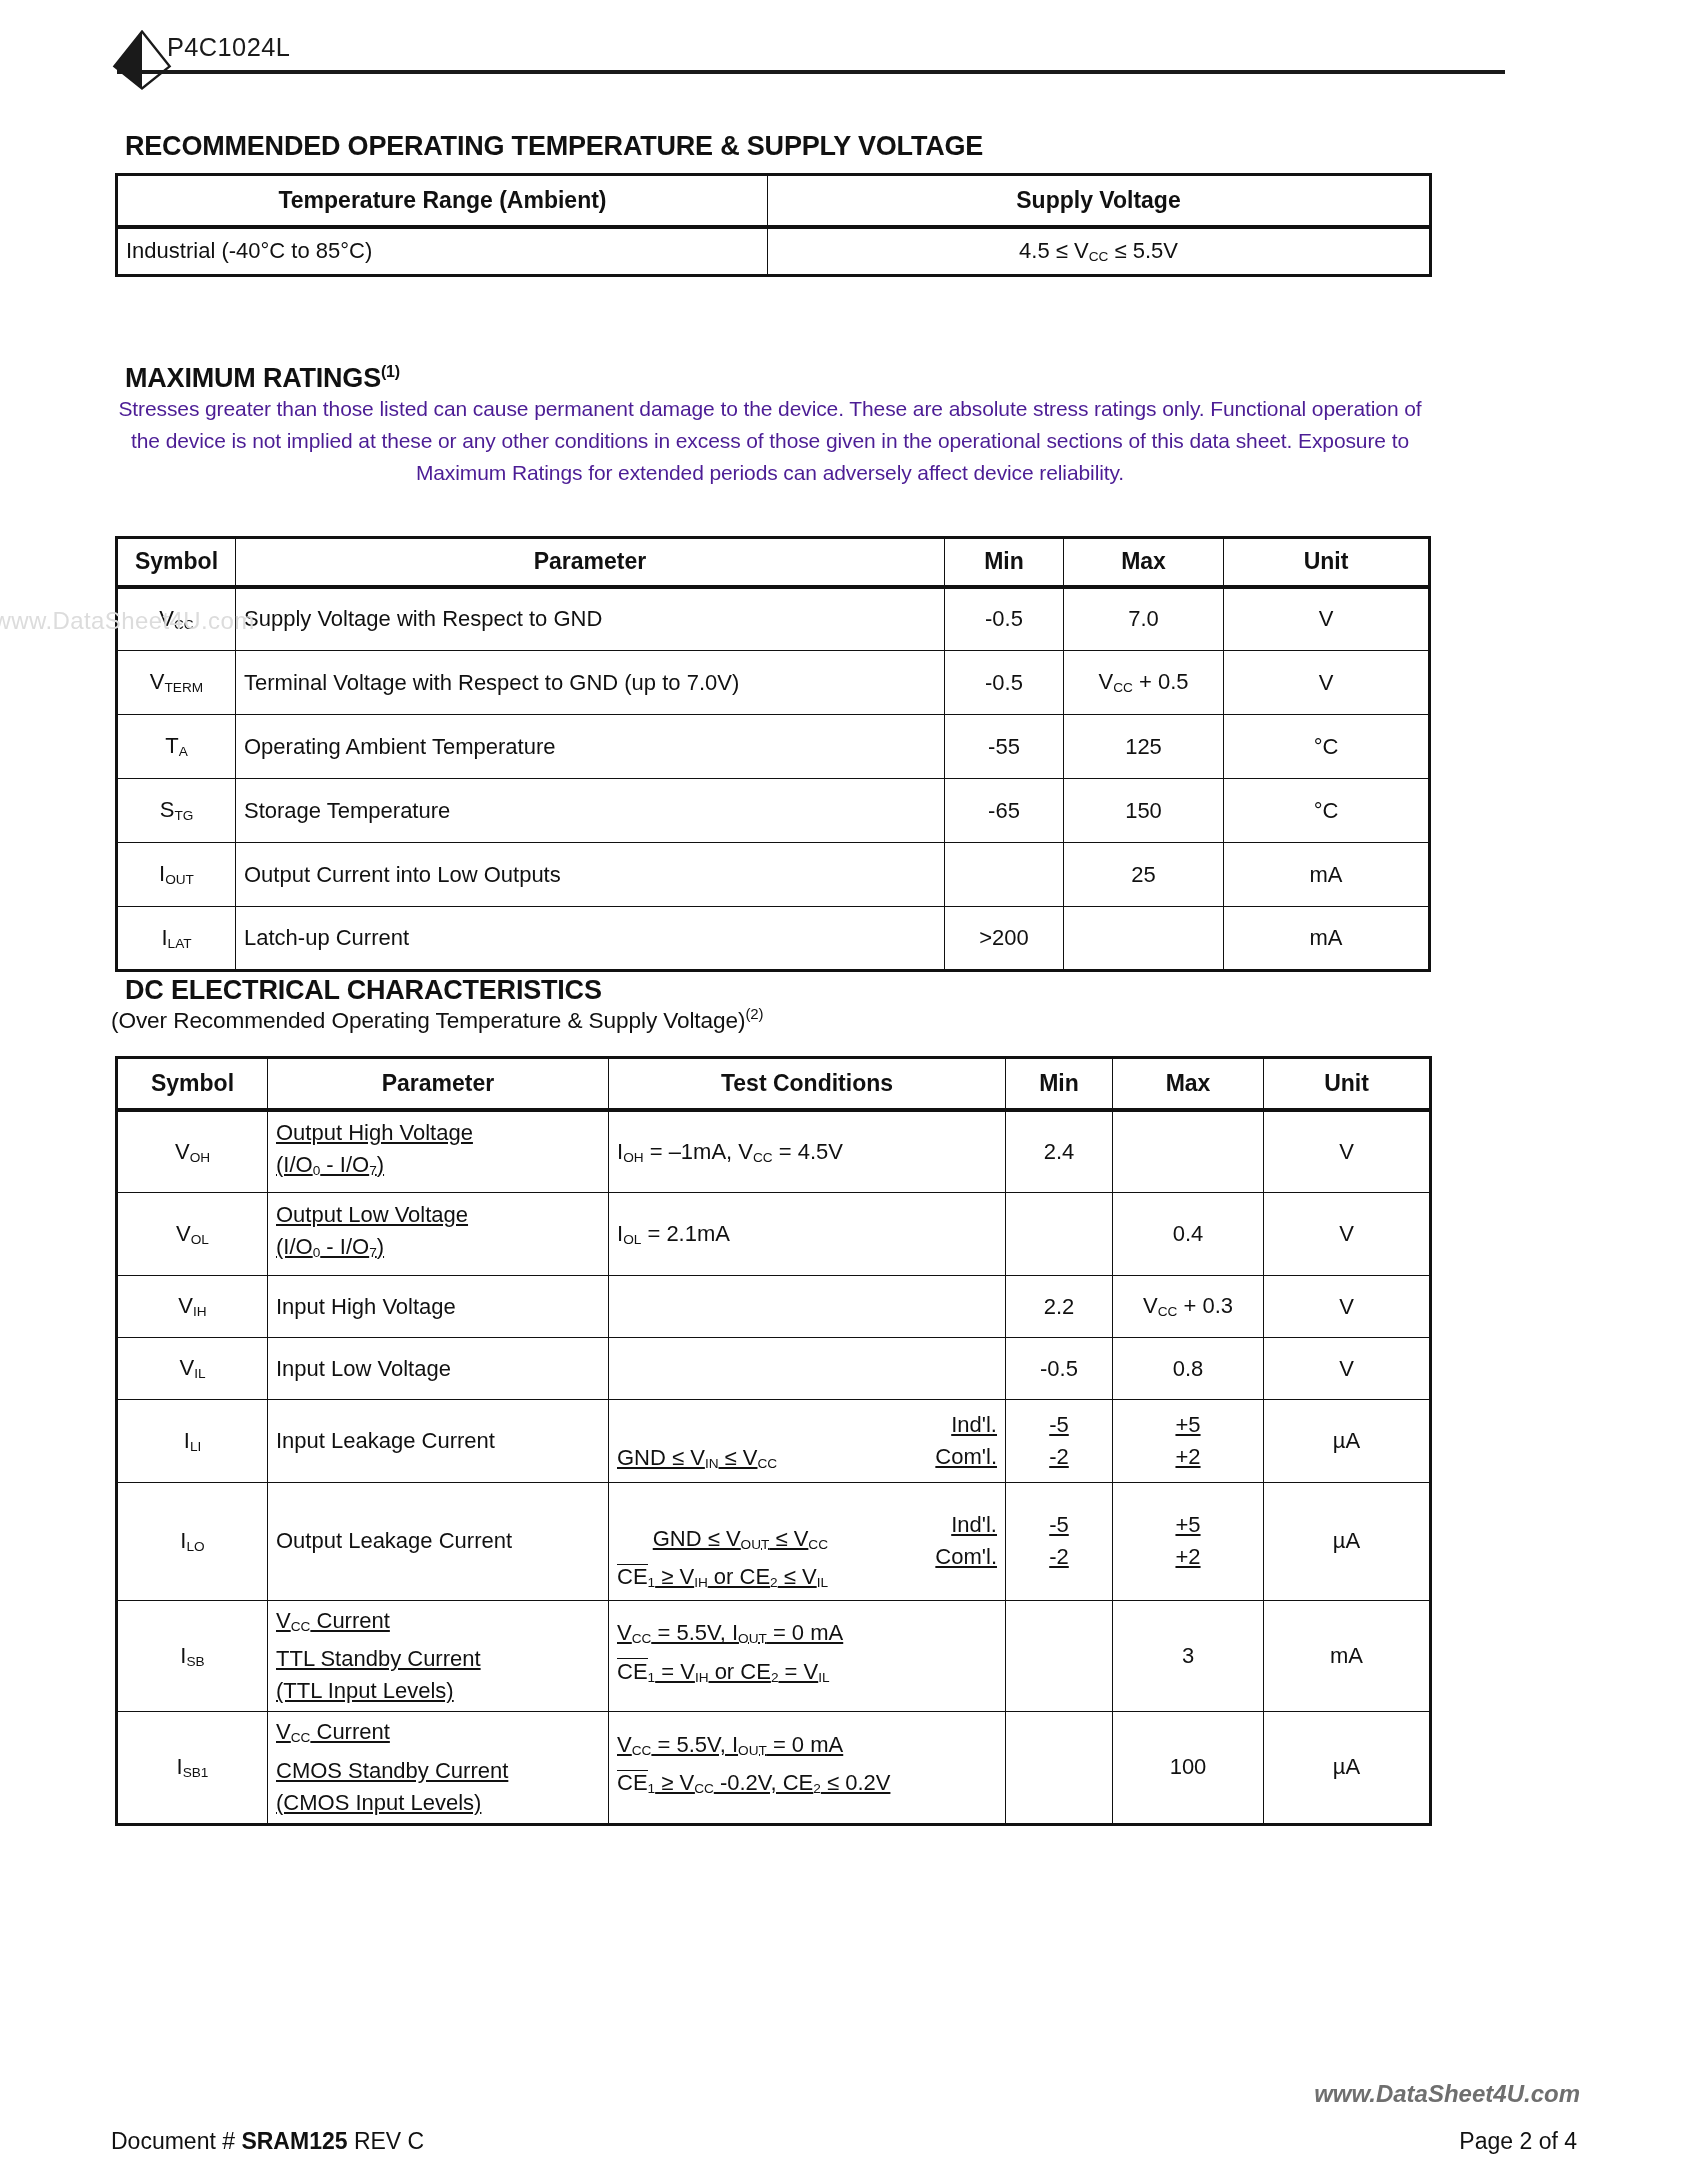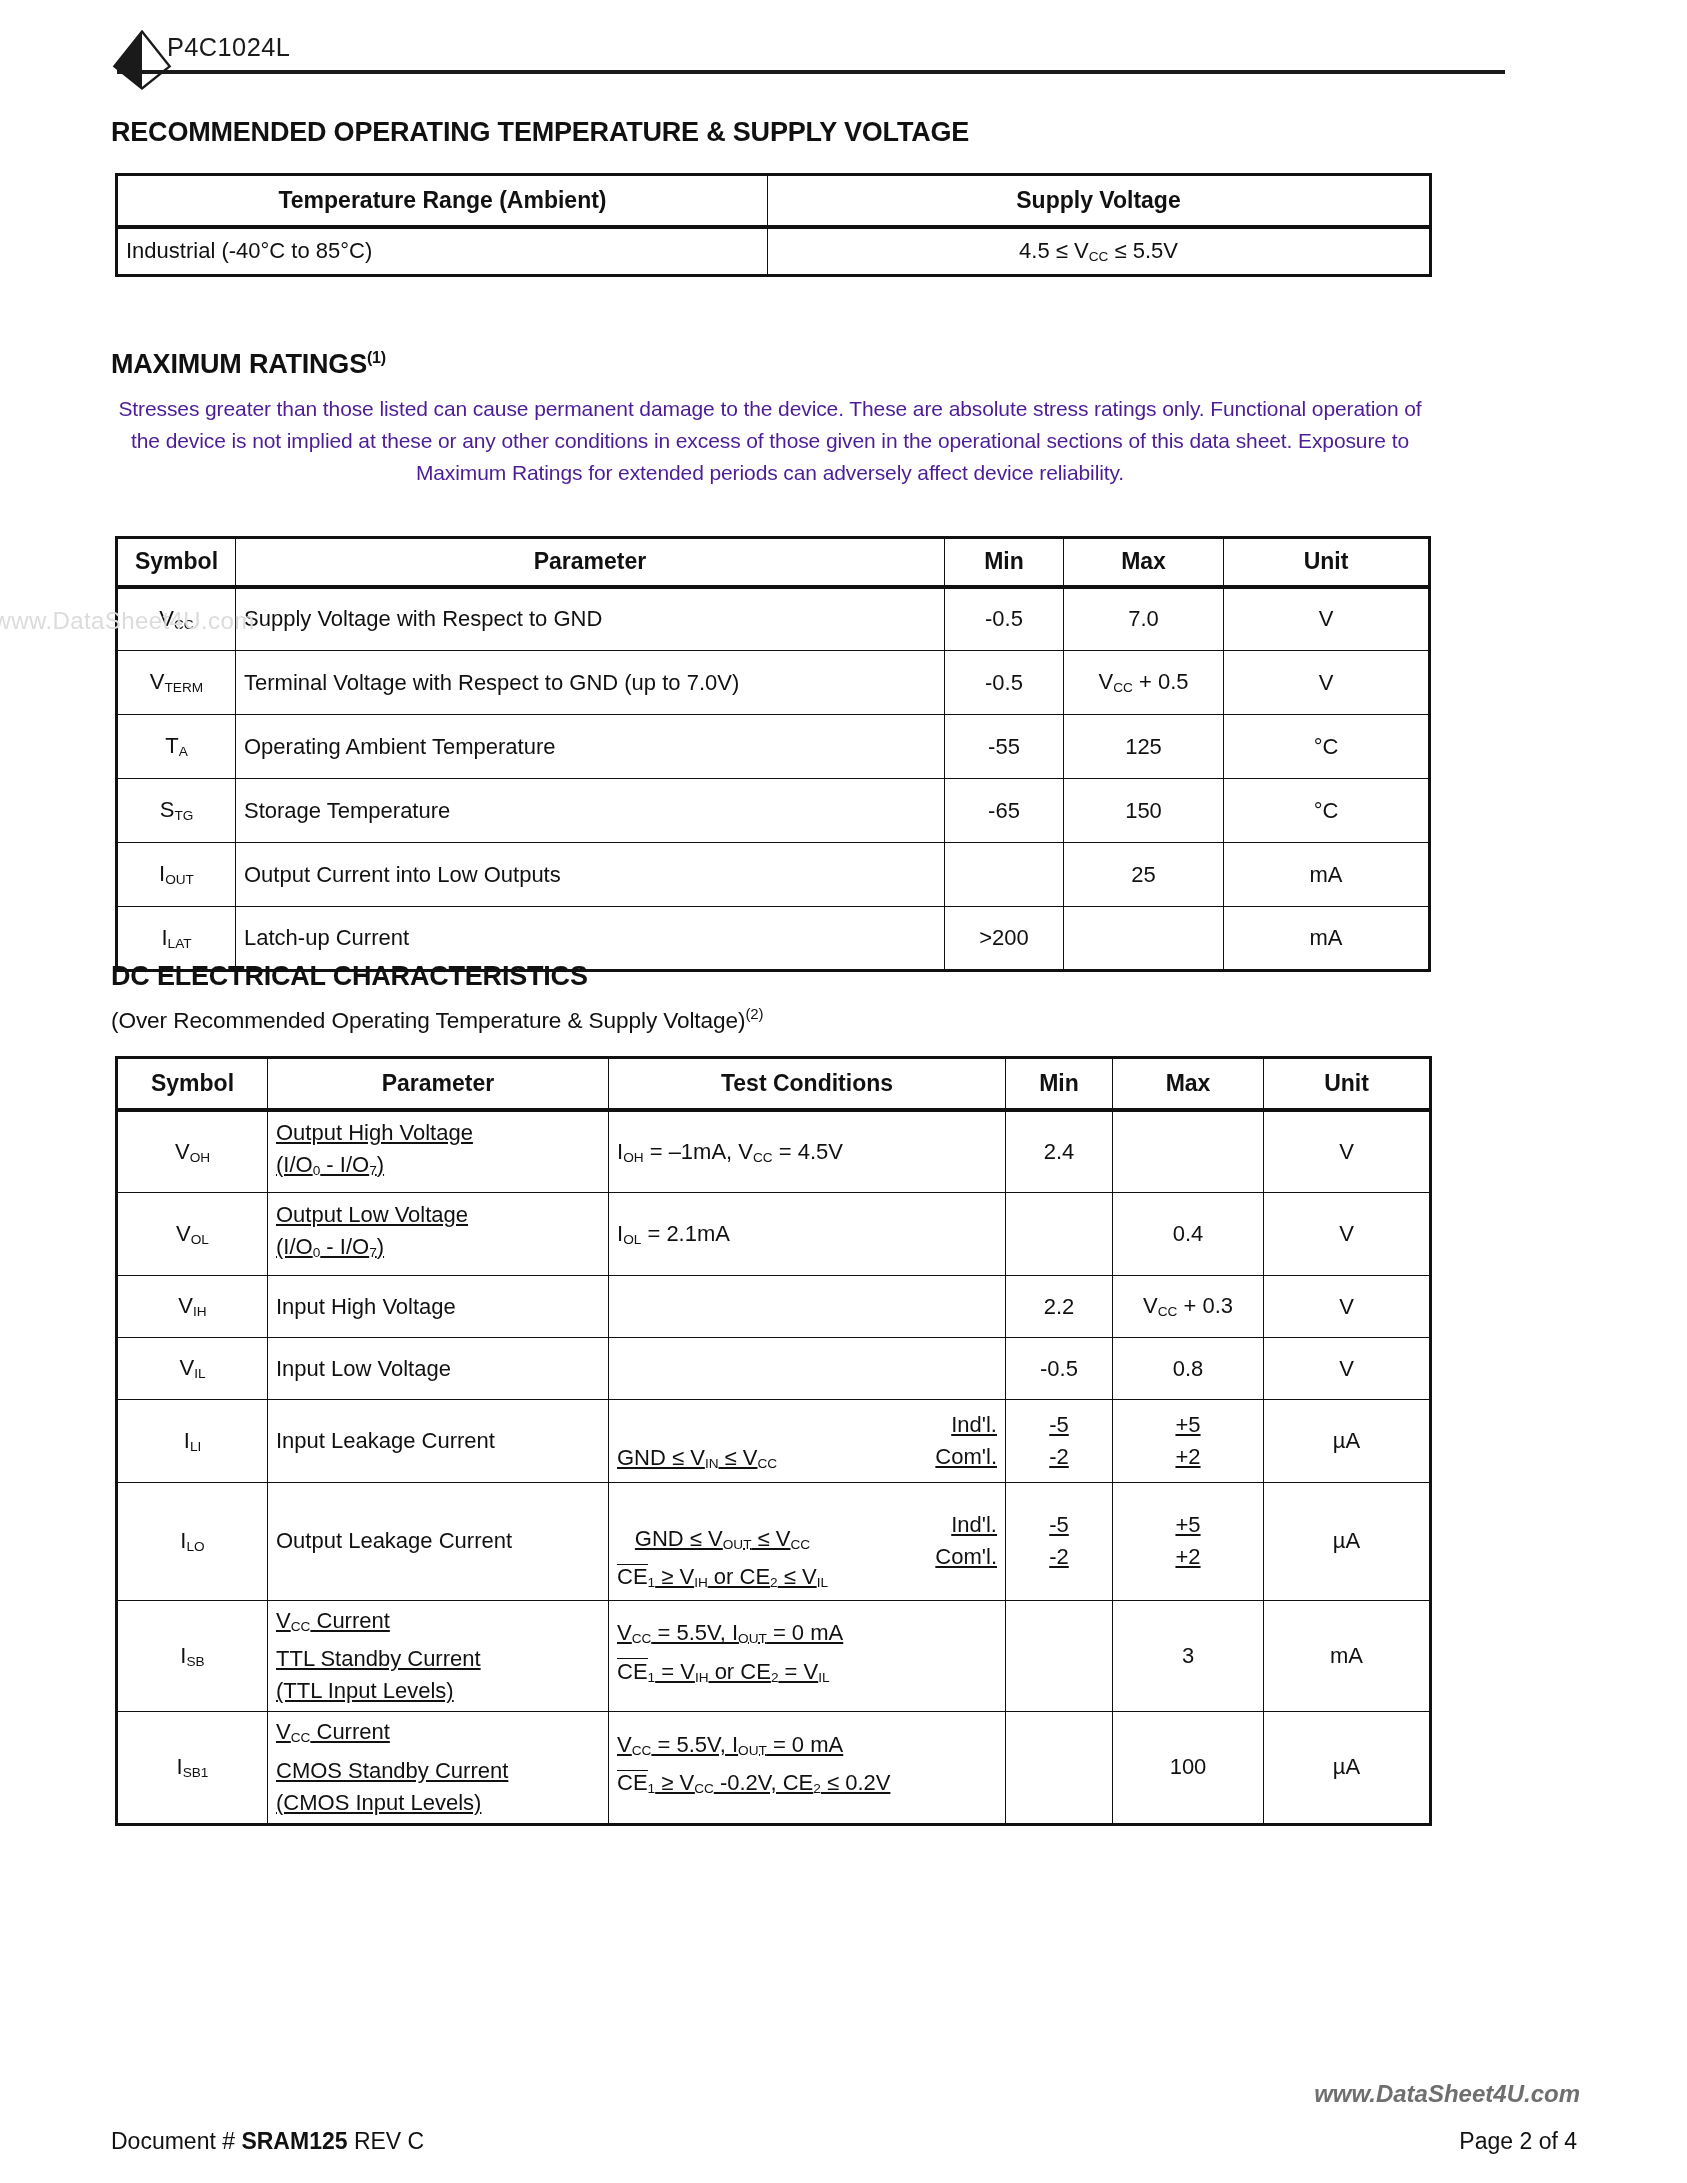--- a/index.html
+++ b/index.html
@@ -21,21 +21,21 @@
     position:absolute; left:167px; top:33px;
     font-size:25.4px; letter-spacing:0.4px; color:#1a1a1a;
   }
   .header-rule {
     position:absolute; left:117px; top:70px; width:1388px; height:4px;
     background:#1a1a1a;
   }
 
   
   h2.sec {
-    position:absolute; margin:0;
+    position:absolute; margin:14px;
     font-size:27px; font-weight:bold; letter-spacing:-0.2px; color:#111;
     white-space:nowrap;
   }
   h2.sec .sup { font-size:16px; vertical-align:super; font-weight:bold; }
 
   .body-para {
     position:absolute;
     font-size:21px; line-height:32px; color:#4c1d95;
     letter-spacing:-0.1px;
     text-align:center;
@@ -68,21 +68,21 @@
 
   .c  { text-align:center; }
   .l  { text-align:left; }
 
   sub { font-size:0.62em; vertical-align:-0.25em; letter-spacing:0; }
 
   .ovl { border-top:1.6px solid #111; padding-top:0.8px; display:inline-block; line-height:1.05; }
 
   .twoline { line-height:32px;text-decoration:underline; }
   .cond-wrap { display:flex; justify-content:space-between; align-items:center; gap:9.5px; }
-  .cond-left { text-align:center;margin-top:40px; }
+  .cond-left { text-align:right;margin-top:40px; }
   .cond-right { text-align:right; white-space:nowrap; }
 
   
   .wm-left {
     position:absolute; left:-6.4px; top:607px;
     font-size:24px; color:#dcdcdc; white-space:nowrap;
     letter-spacing:0.4px;
     pointer-events:none;
   }
   .wm-foot {

